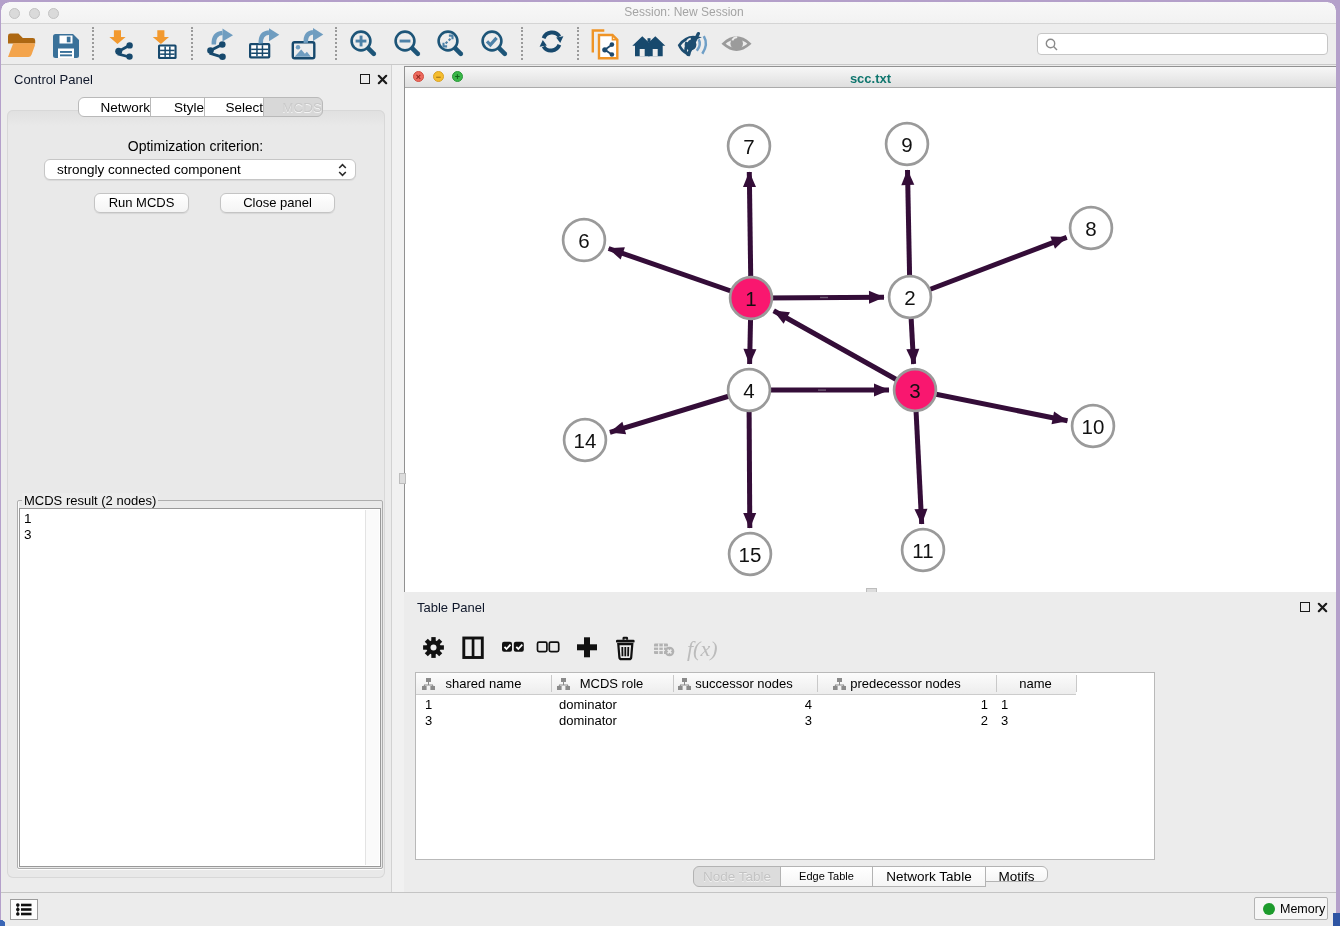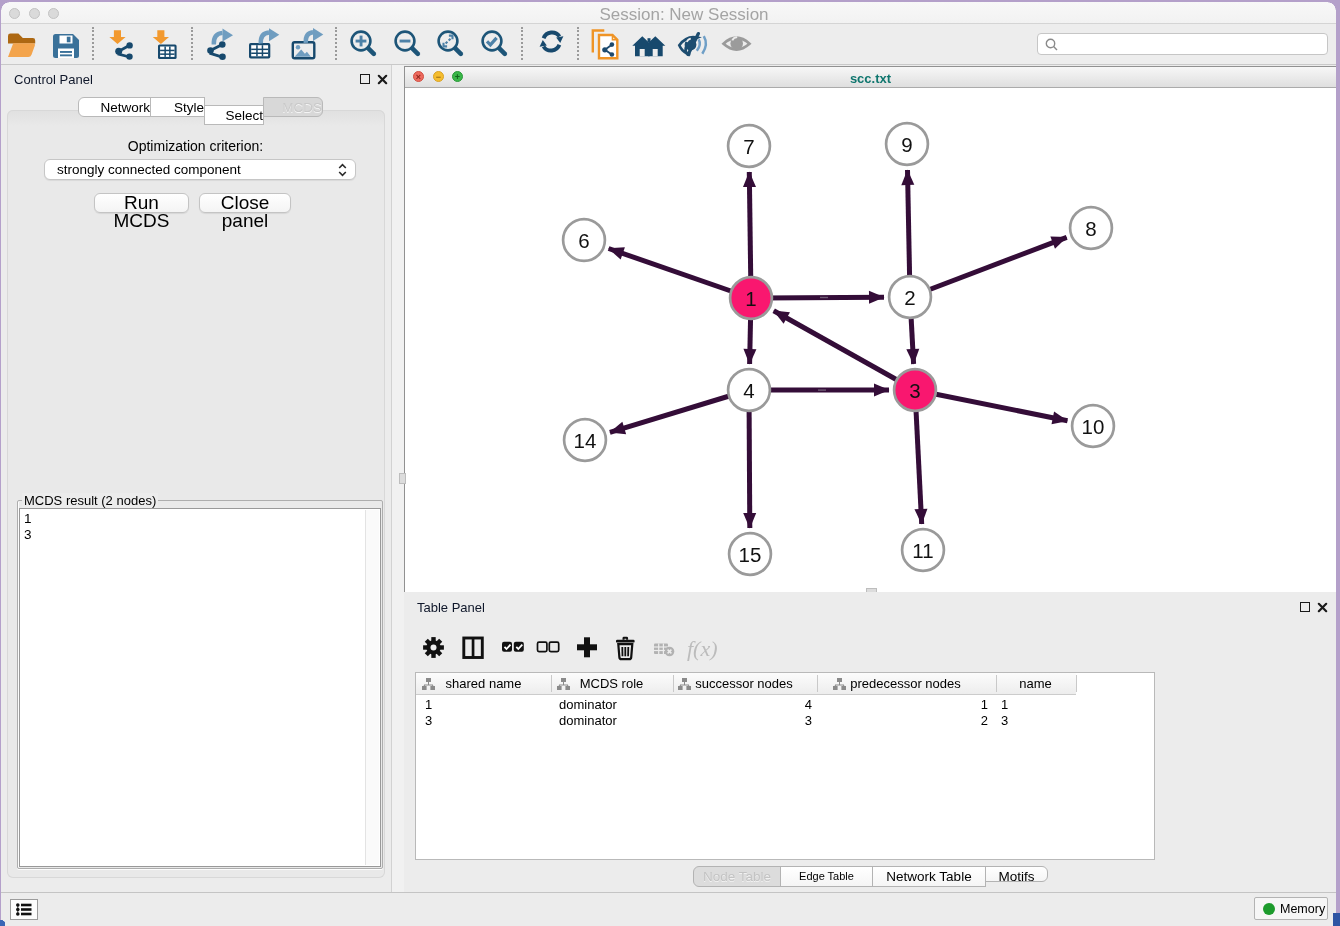--- a/index.html
+++ b/index.html
@@ -4,38 +4,38 @@
 <style>
 html,body{margin:0;padding:0;}
 body{width:1340px;height:926px;position:relative;overflow:hidden;
   background:#ececec;font-family:"Liberation Sans",sans-serif;}
 .abs{position:absolute;}
 
 #titlebar{left:0;top:2px;width:1340px;height:21px;
   background:linear-gradient(#f8f8f8,#f2f2f2);border-bottom:1px solid #d4d4d4;}
 .tl{position:absolute;top:8px;width:11px;height:11px;border-radius:50%;
   background:#dadada;border:1px solid #c3c3c3;box-sizing:border-box;}
-#title{left:28px;top:5px;width:1312px;text-align:center;font-size:17px;color:#a4a4a4;}
+#title{left:28px;top:5px;width:1312px;text-align:center;font-size:12px;color:#a4a4a4;}
 #toolbar{left:0;top:24px;width:1340px;height:40px;background:#ededed;border-bottom:1px solid #c9c9c9;}
 .sep{position:absolute;top:27px;height:33px;width:0;
   border-left:2px dotted #9a9a9a;}
 
 .purple{background:#b4a0ca;}
 
 #cpanel{left:0;top:65px;width:391px;height:827px;background:#ececec;border-right:1px solid #d2d2d2;}
 #gutter{left:392px;top:65px;width:12px;height:827px;background:#f1f1f1;}
 .paneltitle{font-size:13px;color:#0f172a;}
 .floatbtn{position:absolute;width:10px;height:10px;border:1.3px solid #1a1a1a;box-sizing:border-box;background:transparent;}
 .tabrow .tab{position:absolute;top:0;height:20px;box-sizing:border-box;
   background:#fff;border:1px solid #b9b9b9;font-size:13.5px;color:#000;
   text-align:right;line-height:19px;}
 #cbox{left:7px;top:110px;width:378px;height:768px;border-radius:6px;
   background:linear-gradient(#e0e0e0, #e9e9e9 16px);box-shadow:0 0 0 1px #d8d8d8 inset;}
 .btn{position:absolute;height:20px;box-sizing:border-box;background:linear-gradient(#ffffff,#f4f4f4);
-  border:1px solid #c4c4c4;border-radius:6px;font-size:19px;color:#000;text-align:center;line-height:18px;
+  border:1px solid #c4c4c4;border-radius:6px;font-size:13px;color:#000;text-align:center;line-height:18px;
   box-shadow:0 1px 1px rgba(0,0,0,0.08);}
 
 #netframe{left:404px;top:66px;width:933px;height:526px;border:1px solid #919191;border-bottom:none;box-sizing:border-box;background:#fff;}
 #nettitle{left:0;top:0;width:931px;height:20px;background:linear-gradient(#f7f7f7,#dfdfdf);border-bottom:1px solid #ababab;}
 .light{position:absolute;width:11px;height:11px;border-radius:50%;box-sizing:border-box;
   font-size:9px;font-weight:bold;text-align:center;line-height:10px;}
 
 #tpanel{left:404px;top:592px;width:936px;height:300px;background:#ececec;}
 
 #statusbar{left:0;top:892px;width:1340px;height:34px;background:#ececec;border-top:1px solid #c4c4c4;box-sizing:border-box;}
@@ -191,33 +191,33 @@
 <div class="abs" id="gutter"></div>
 <div class="abs paneltitle" style="left:14px;top:72px;">Control Panel</div>
 <div class="floatbtn" style="left:360px;top:74px;"></div>
 <svg class="abs" style="left:377px;top:74px;" width="11" height="11" viewBox="0 0 11 11">
     <path d="M1.8,1.8 L9.2,9.2 M9.2,1.8 L1.8,9.2" stroke="#1a1a1a" stroke-width="2.2" stroke-linecap="round"></path>
   </svg>
 <div class="abs" id="cbox"></div>
 <div class="abs tabrow" style="left:0;top:97px;width:391px;height:20px;">
   <div class="tab" style="left:78px;width:73px;border-radius:6px 0 0 6px;">Network</div>
   <div class="tab" style="left:150px;width:55px;">Style</div>
-  <div class="tab" style="left:204px;width:60px;margin-top:8px;">Select</div>
+  <div class="tab" style="left:204px;width:60px;">Select</div>
   <div class="tab" style="left:263px;width:60px;border-radius:0 6px 6px 0;background:#d8d8d8;color:#c9c9c9;text-shadow:0 1px 0 #f5f5f5;">MCDS</div>
 </div>
 <div class="abs" style="left:0px;top:138px;width:391px;text-align:center;font-size:14px;color:#000;">Optimization criterion:</div>
 <div class="abs" style="left:44px;top:159px;width:312px;height:21px;box-sizing:border-box;background:#fff;border:1px solid #c6c6c6;border-radius:6px;box-shadow:0 1px 1px rgba(0,0,0,0.07);">
   <div style="position:absolute;left:12px;top:2px;font-size:13.5px;color:#000;">strongly connected component</div>
   <svg width="11" height="14" viewBox="0 0 11 14" style="position:absolute;right:7px;top:3px;">
       <path d="M2.2,5 L5.5,1.7 L8.8,5" fill="none" stroke="#2b2b2b" stroke-width="1.6"></path>
       <path d="M2.2,9 L5.5,12.3 L8.8,9" fill="none" stroke="#2b2b2b" stroke-width="1.6"></path>
     </svg>
 </div>
 <div class="btn" style="left:94px;top:193px;width:95px;">Run MCDS</div>
-<div class="btn" style="left:199px;top:193px;width:92px;">Close panel</div>
+<div class="btn" style="left:220px;top:193px;width:115px;">Close panel</div>
 
 <div class="abs" style="left:17px;top:500px;width:366px;height:369px;border:1px solid #adadad;border-radius:2px;box-sizing:border-box;box-shadow:0 1px 0 #fdfdfd, 1px 0 0 #fdfdfd inset;"></div>
 <div class="abs" style="left:22px;top:493px;background:#ececec;padding:0 2px;font-size:13px;color:#000;">MCDS result (2 nodes)</div>
 <div class="abs" style="left:19px;top:508px;width:362px;height:359px;background:#fff;border:1px solid #999;box-sizing:border-box;">
   <div style="position:absolute;left:4px;top:2px;font-size:13.5px;color:#000;line-height:16px;">1<br>3</div>
   <div style="position:absolute;right:1px;top:1px;width:13px;height:355px;background:#fafafa;border-left:1px solid #e3e3e3;"></div>
 </div>
 
 <div class="abs" id="netframe"></div>
 <div class="abs" id="nettitle" style="left:405px;top:67px;"></div>

